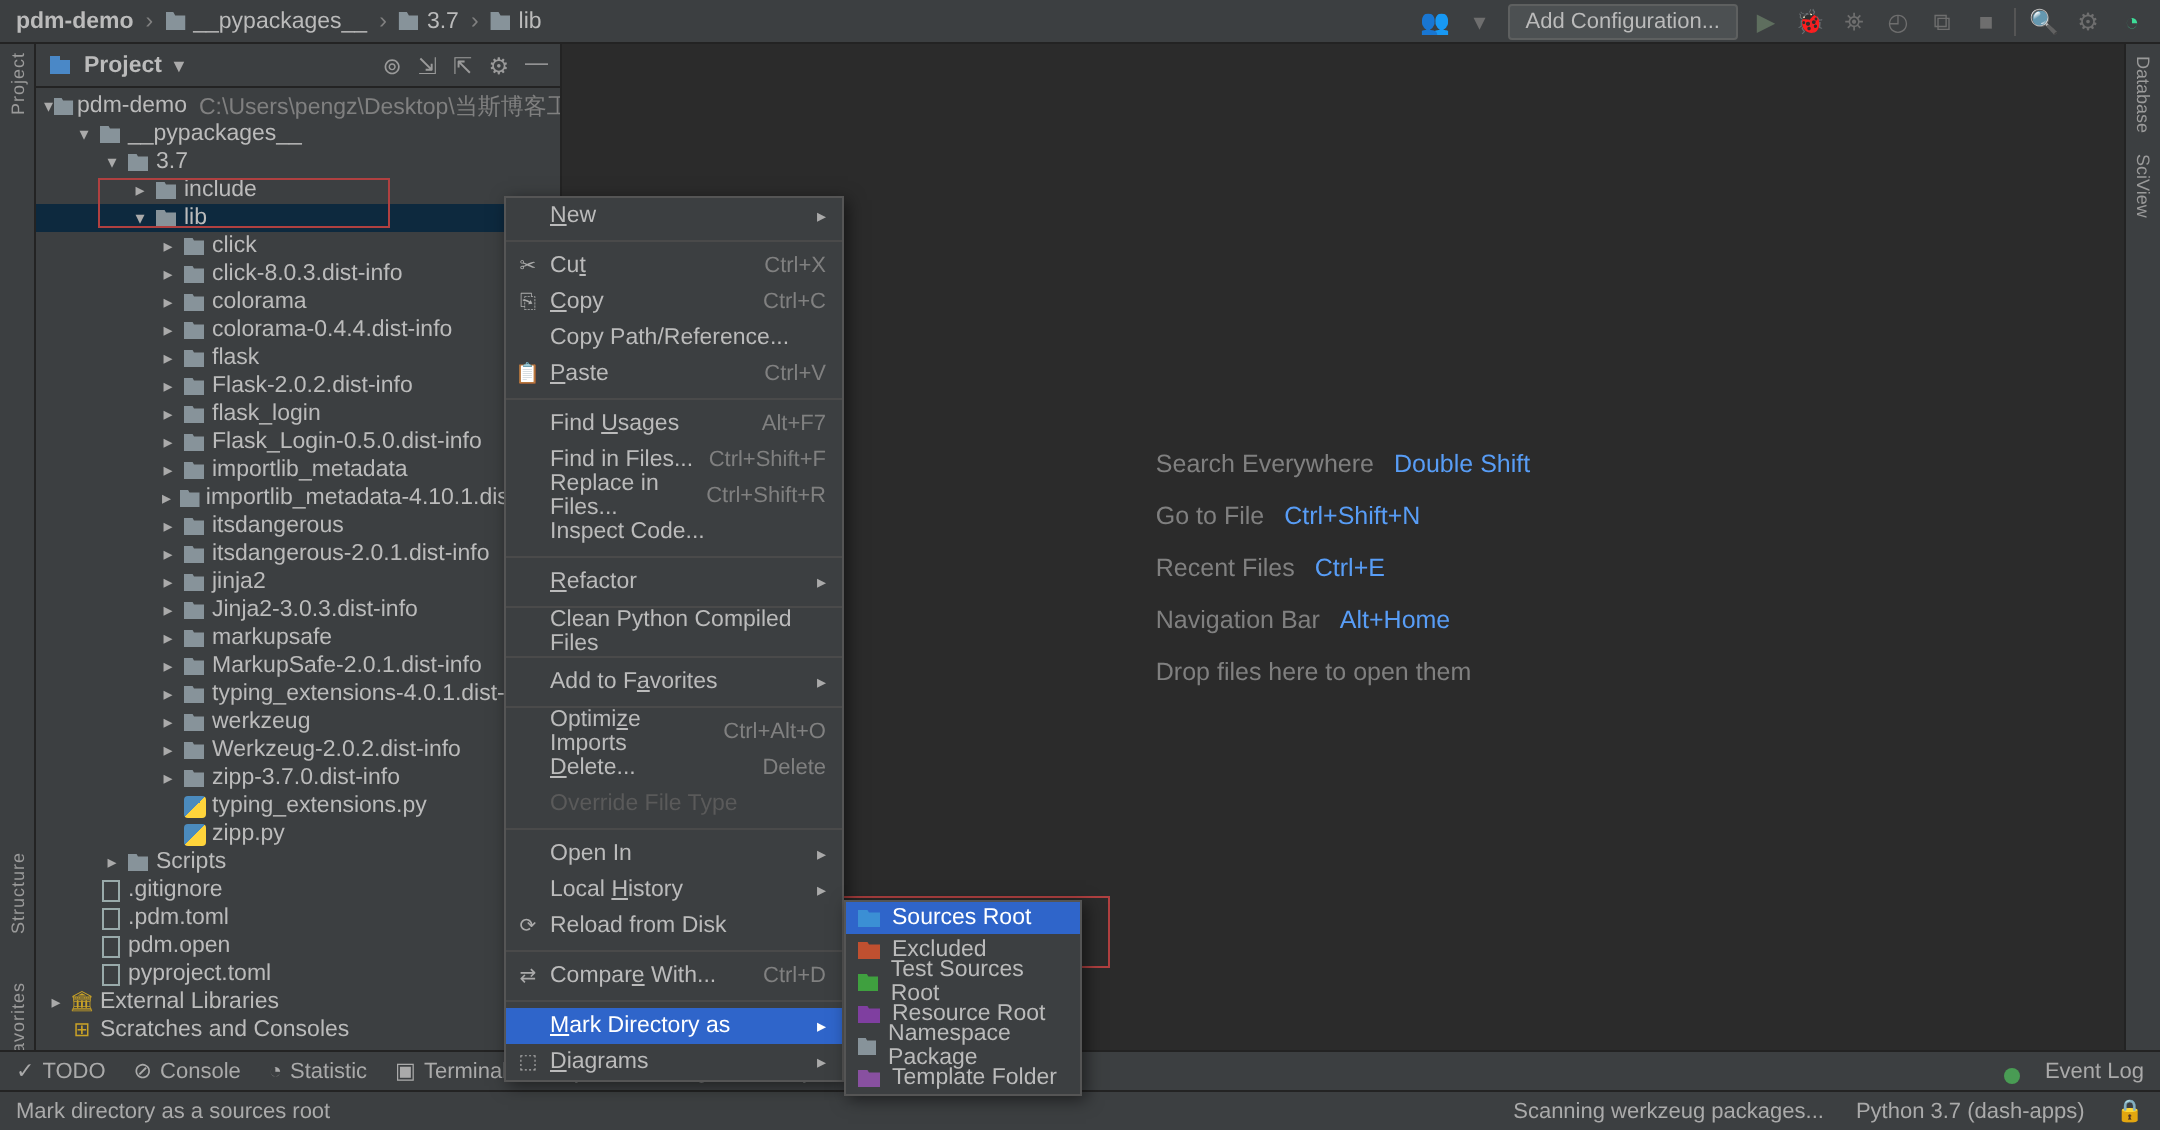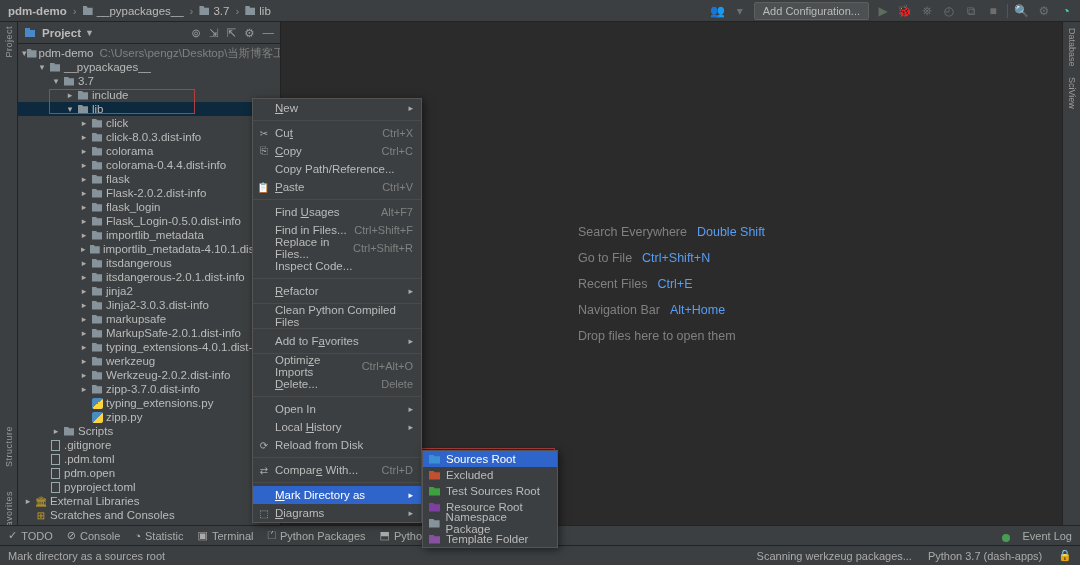--- a/index.html
+++ b/index.html
@@ -71,21 +71,21 @@
   .ctx-row.disabled{color:var(--fg-disabled)}
   .ctx-row .sc{margin-left:auto;color:var(--fg-dim);font-size:11px}
   .ctx-row.sel{background:var(--bg-blue-sel);color:#fff}
   .ctx-row .sub-ar{margin-left:auto;font-size:9px;color:#aaa}
   .ctx-row.sel .sub-ar{color:#fff}
   .ctx-row .mic{position:absolute;left:5px;width:12px;height:12px;display:flex;align-items:center;justify-content:center;font-size:10px;color:#aaa}
   .ctx-sep{height:1px;background:#4a4a4a;margin:3px 0}
   .ul{text-decoration:underline}
 
   
-  .sub{position:absolute;left:422px;top:450px;width:136px;background:var(--bg-popup);border:1px solid #555;box-shadow:2px 2px 8px rgba(0,0,0,.5);z-index:31}
+  .sub{position:absolute;left:422px;top:450px;width:119px;background:var(--bg-popup);border:1px solid #555;box-shadow:2px 2px 8px rgba(0,0,0,.5);z-index:31}
   .sub-row{height:16px;display:flex;align-items:center;padding:0 6px 0 6px;gap:6px;font-size:11.5px}
   .sub-row.sel{background:var(--bg-blue-sel);color:#fff}
   .sub-row .sfold{width:11px;height:9px;display:inline-block;clip-path:polygon(0 20%,100% 20%,100% 100%,0 100%,0 0,40% 0,50% 20%)}
 
   
   .bottombar{position:absolute;left:0;right:0;bottom:20px;height:20px;background:var(--bg-1);border-top:1px solid #232323;display:flex;align-items:center;padding:0 8px;gap:14px;font-size:11px;color:#aaa}
   .bottombar .bb-item{display:flex;align-items:center;gap:4px}
   .bottombar .bb-right{margin-left:auto;display:flex;align-items:flex-end;gap:12px}
   .green-dot{width:8px;height:8px;border-radius:50%;background:#499c54;display:inline-block}
 
@@ -488,20 +488,23 @@
       <span class="sub-ar">▸</span>
     </div>
     <div class="ctx-sep"></div>
     <div class="ctx-row">
       <span>Optimi<span class="ul">z</span>e Imports</span>
       <span class="sc">Ctrl+Alt+O</span>
     </div>
     <div class="ctx-row">
       <span><span class="ul">D</span>elete...</span>
       <span class="sc">Delete</span>
+    </div>
+    <div class="ctx-row disabled">
+      <span>Override File Type</span>
     </div>
     <div class="ctx-sep"></div>
     <div class="ctx-row">
       <span>Open In</span>
       <span class="sub-ar">▸</span>
     </div>
     <div class="ctx-row">
       <span>Local <span class="ul">H</span>istory</span>
       <span class="sub-ar">▸</span>
     </div>

